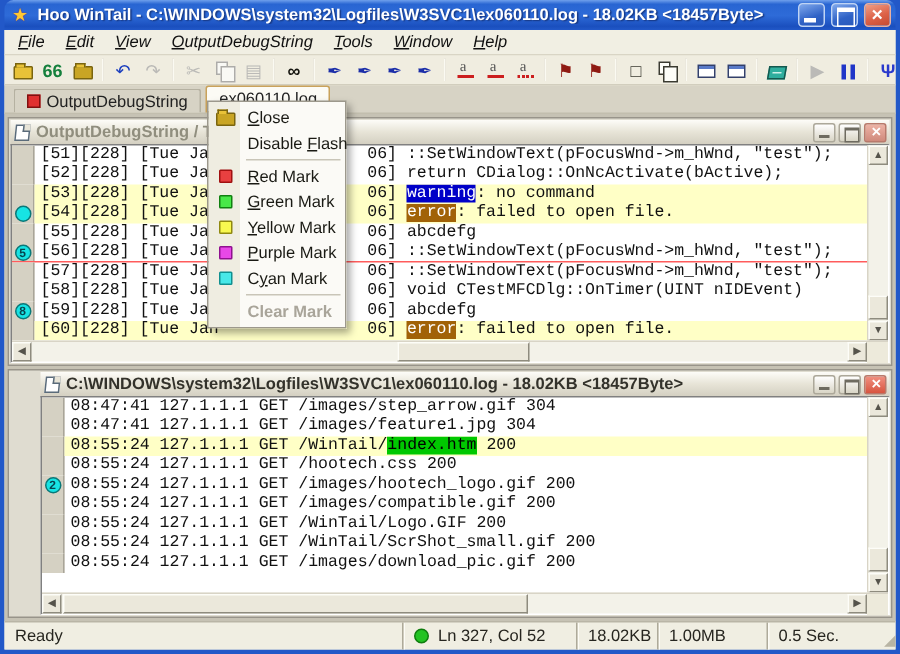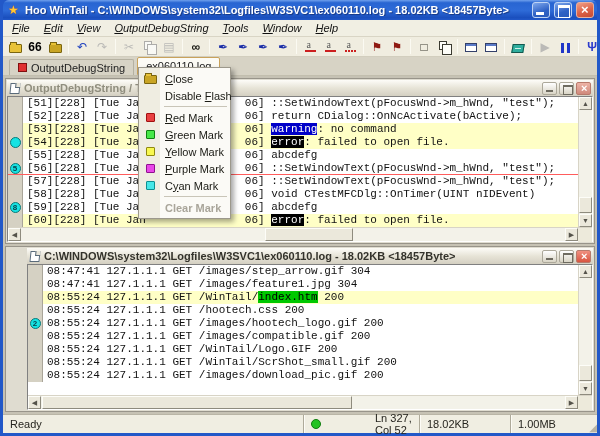--- a/index.html
+++ b/index.html
@@ -71,39 +71,39 @@
   .child-body{flex:1;min-height:0;display:flex;flex-direction:column;border:1px solid;border-color:#808080 #FFF #FFF #808080;background:#fff;}
   .body-main{flex:1;min-height:0;display:flex;}
   .rows{flex:1;min-width:0;overflow:hidden;font-family:"Liberation Mono","DejaVu Sans Mono",monospace;font-size:11px;}
   .lrow{display:flex;height:13px;}
   .lrow.redline{border-bottom:1px solid #FF5C5C;}
   .gut{width:15px;flex:none;background:#D5D1C3;border-right:1px solid #A9A599;display:flex;align-items:center;justify-content:center;}
   .marker{width:11px;height:11px;border-radius:50%;background:#17E3E3;border:1px solid #0A7878;font:bold 8px/9px "Liberation Sans",sans-serif;color:#06444E;text-align:center;}
   .ltext{flex:1;min-width:0;padding-left:4px;white-space:pre;overflow:hidden;line-height:13px;color:#111;}
   .yellow .ltext{background:#FFFFC6;}
   .seg-b{background:#0000C8;color:#fff;}
-  .seg-r{background:#000000;color:#fff;}
+  .seg-r{background:#a16207;color:#fff;}
   .seg-g{background:#00C800;color:#000;}
   
   .vscroll{width:14px;flex:none;position:relative;background:#F3F2E9;border-left:1px solid #D8D4C6;}
   .hscroll{height:14px;flex:none;position:relative;background:#F3F2E9;border-top:1px solid #D8D4C6;}
   .sbtn{position:absolute;width:13px;height:13px;background:#EBE8DB;border:1px solid;border-color:#FDFDF8 #8E8B7E #8E8B7E #FDFDF8;color:#55534B;font-size:7px;line-height:11px;text-align:center;}
   .sb-up{top:0;left:0;}.sb-dn{bottom:0;left:0;}
   .sb-lf{left:0;top:0;}.sb-rt{right:14px;top:0;}
   .sb-up::before{content:"▲";}.sb-dn::before{content:"▼";}.sb-lf::before{content:"◀";}.sb-rt::before{content:"▶";}
   .vthumb{position:absolute;left:0;bottom:14px;width:13px;height:16px;background:#EBE8DB;border:1px solid;border-color:#FDFDF8 #8E8B7E #8E8B7E #FDFDF8;}
   .hthumb{position:absolute;top:0;height:13px;background:#EBE8DB;border:1px solid;border-color:#FDFDF8 #8E8B7E #8E8B7E #FDFDF8;}
   .h1 .hthumb{left:44%;width:15%;}
   .h2 .hthumb{left:14px;width:55%;}
   .corner{position:absolute;right:0;top:0;width:14px;height:14px;background:#EDEADB;}
   
   .statusbar{height:19px;flex:none;display:flex;align-items:stretch;background:#F0EEE2;border-top:1px solid #B9B5A6;font-size:11px;color:#26251F;}
   .sb-ready{flex:1;display:flex;align-items:center;padding-left:7px;}
-  .sb-panel{display:flex;align-items:center;padding-left:7px;border-left:1px solid #AEAA9A;box-shadow:inset 1px 0 0 #FDFCF6;gap:48px;}
-  .sp1{width:116px;}.sp2{width:91px;}.sp3{width:73px;}.sp4{width:72px;}
+  .sb-panel{display:flex;align-items:center;padding-left:7px;border-left:1px solid #AEAA9A;box-shadow:inset 1px 0 0 #FDFCF6;}
+  .sp1{width:116px;}.sp2{width:54px;}.sp3{width:73px;}.sp4{width:72px;}
   .dot{width:10px;height:10px;border-radius:50%;background:#23C323;border:1px solid #0F7D0F;margin-right:6px;flex:none;}
   .grip{width:14px;display:flex;align-items:flex-end;justify-content:flex-end;color:#B8B4A4;font-size:10px;line-height:10px;}
   .grip::before{content:"◢";}
   
   .ctx{position:absolute;left:138px;top:67px;width:93px;z-index:50;border:1px solid #9C988C;padding:2px 1px;
     background:linear-gradient(90deg,#EFEDE1 0,#EFEDE1 21px,#FBFAF6 21px);box-shadow:3px 3px 5px rgba(0,0,0,.35);}
   .ctx-item{height:17px;display:flex;align-items:center;font-size:11px;color:#1A1A14;}
   .ctx-item.disd{color:#A9A59A;font-weight:bold;}
   .ctx-ic{width:20px;flex:none;display:flex;align-items:center;justify-content:center;}
   .ctx-label{padding-left:5px;white-space:nowrap;}
@@ -131,21 +131,21 @@
         <span class="menu-item"><span></span><u>O</u><span>utputDebugString</span></span>
         <span class="menu-item"><span></span><u>T</u><span>ools</span></span>
         <span class="menu-item"><span></span><u>W</u><span>indow</span></span>
         <span class="menu-item"><span></span><u>H</u><span>elp</span></span>
       </div>
     <div class="toolbar">
         <span class="tbtn">
           <span class="ki k-folder-open"></span>
         </span>
         <span class="tbtn">
-          <span class="tg" style="color: #000000; font-weight: bold;">66</span>
+          <span class="tg" style="color: #15803d; font-weight: bold;">66</span>
         </span>
         <span class="tbtn">
           <span class="ki k-folder"></span>
         </span>
         <span class="tb-sep"></span>
         <span class="tbtn">
           <span class="tg" style="color: rgb(28, 63, 190);">↶</span>
         </span>
         <span class="tbtn dis">
           <span class="tg" style="color: rgb(172, 169, 156);">↷</span>
@@ -379,20 +379,21 @@
 
     </div>
     <div class="statusbar">
       <span class="sb-ready">Ready</span>
       <span class="sb-panel sp1">
         <span class="dot"></span>
         <span>Ln 327, Col 52</span>
       </span>
       <span class="sb-panel sp2">18.02KB</span>
       <span class="sb-panel sp3">1.00MB</span>
+      <span class="sb-panel sp4">0.5 Sec.</span>
       <span class="grip"></span>
     </div>
   </div>
 
   <div class="ctx">
       <div class="ctx-item">
         <span class="ctx-ic">
           <span class="ki k-folder"></span>
         </span>
         <span class="ctx-label"><span></span><u>C</u><span>lose</span></span>

